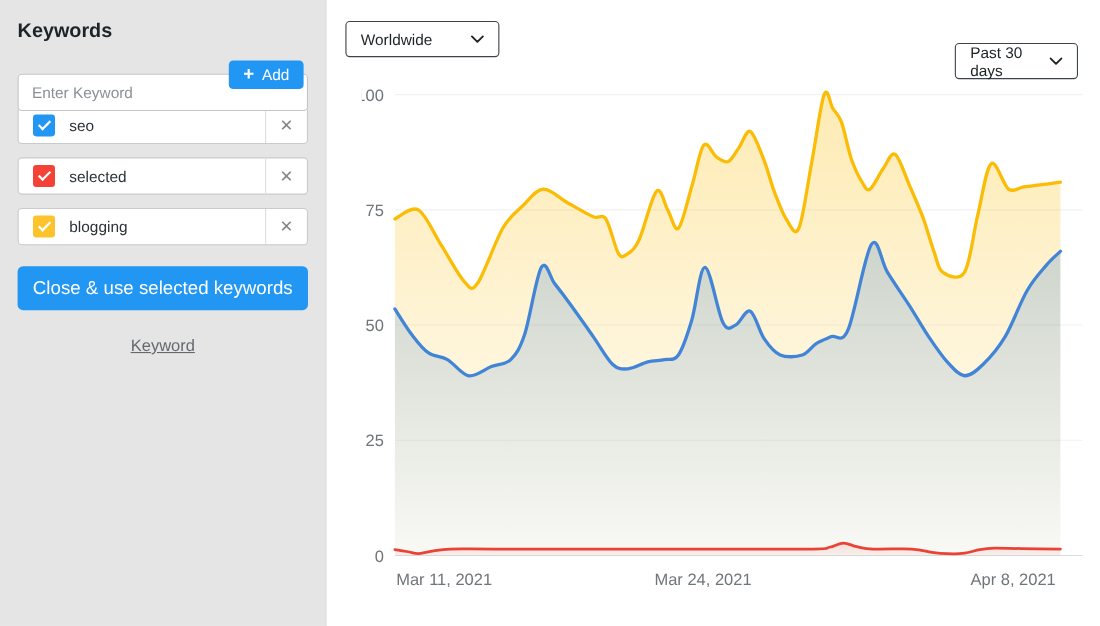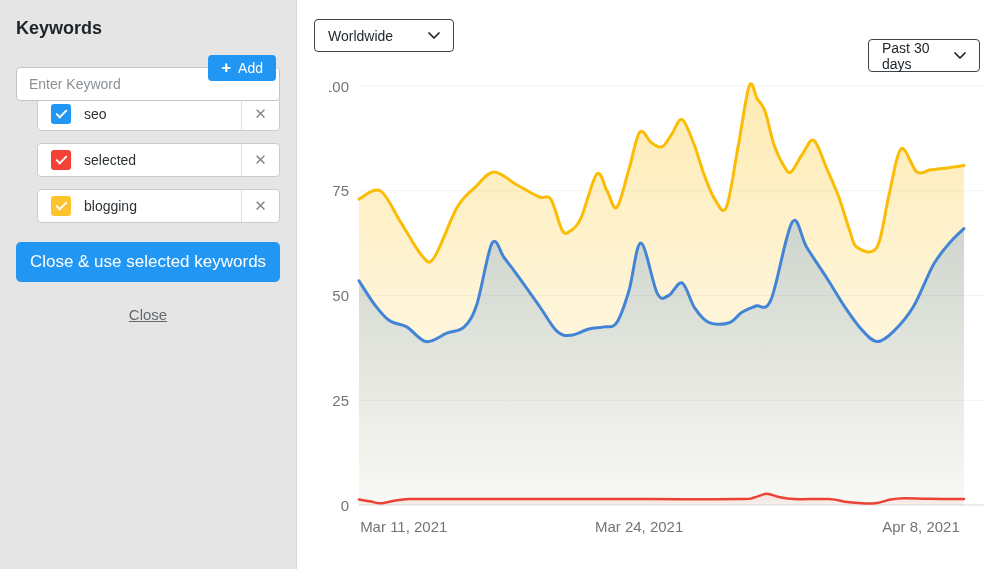--- a/index.html
+++ b/index.html
@@ -23,21 +23,21 @@
   .kw-input::placeholder { color:#8b9095; }
   .add-btn {
     position:absolute; top:4px; right:4px; bottom:4px; padding:0 13px;
     background:#2196f3; border:none; border-radius:4px; color:#fff;
     font-size:14px; display:flex; align-items:center; gap:7px; cursor:pointer;
     font-family:"Liberation Sans", sans-serif;
   }
   .plus-ic { font-size:17px; font-weight:700; line-height:1; margin-top:-1px; }
   .kw-row {
     height:34px; margin-top:12px; background:#fff; border:1px solid #c8cacd;
-    border-radius:4px; display:flex; align-items:center; padding-left:13px;margin-left:21px;
+    border-radius:4px; display:flex; align-items:center; padding-left:13px;
   }
   .kw-row:first-of-type { margin-top:25px; }
   .cbx {
     width:20px; height:20px; border-radius:3px; cursor:pointer;
     display:flex; align-items:center; justify-content:center; flex-shrink:0;
   }
   .check {
     width:11px; height:6px; border-left:2.5px solid #fff;
     border-bottom:2.5px solid #fff; transform:rotate(-45deg) translate(1px,-1px);
   }
@@ -103,21 +103,21 @@
 
     <div class="kw-row">
       <span class="cbx" style="background: rgb(252, 195, 45);">
         <span class="check"></span>
       </span>
       <span class="kw-label">blogging</span>
       <button class="rm-btn">✕</button>
     </div>
 
     <button class="apply-btn">Close &amp; use selected keywords</button>
-    <a class="cancel-link">Close</a>
+    <a class="cancel-link">Keyword</a>
   </aside>
 
   <main class="main">
 
     <div class="select select-region">
       <span>Worldwide</span>
       <svg class="chev" viewBox="0 0 12 7">
         <polyline points="1,1 6,6 11,1" fill="none" stroke="#1d2327" stroke-width="1.7" stroke-linecap="round" stroke-linejoin="round"></polyline>
       </svg>
     </div>

